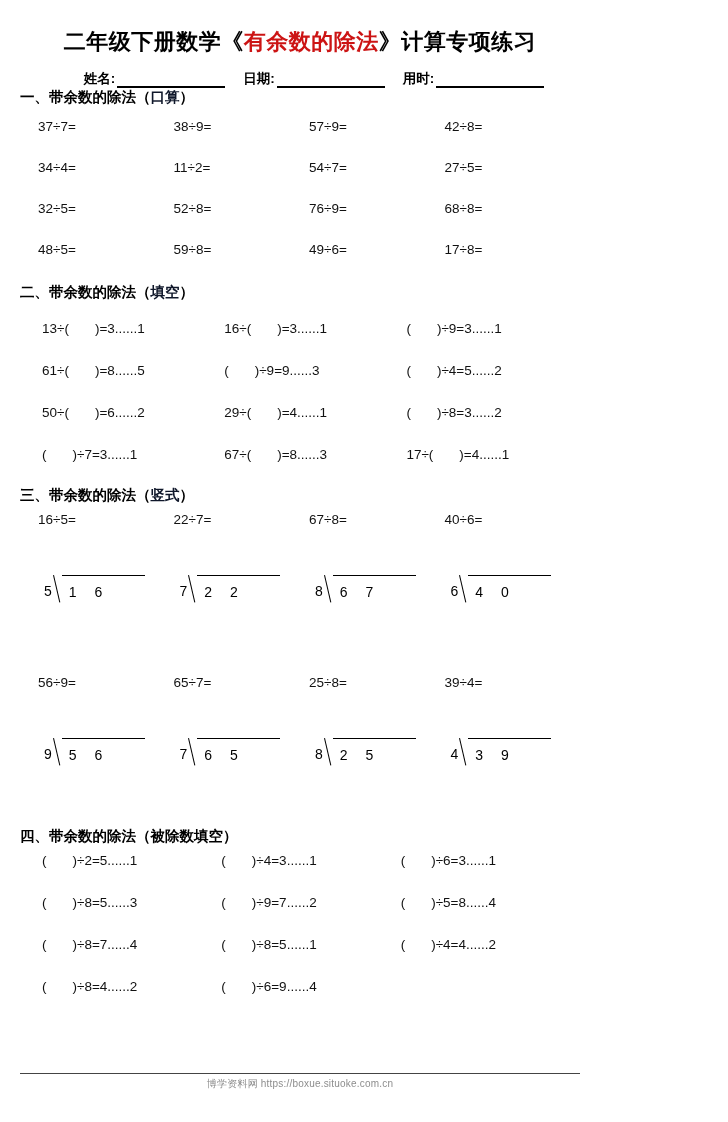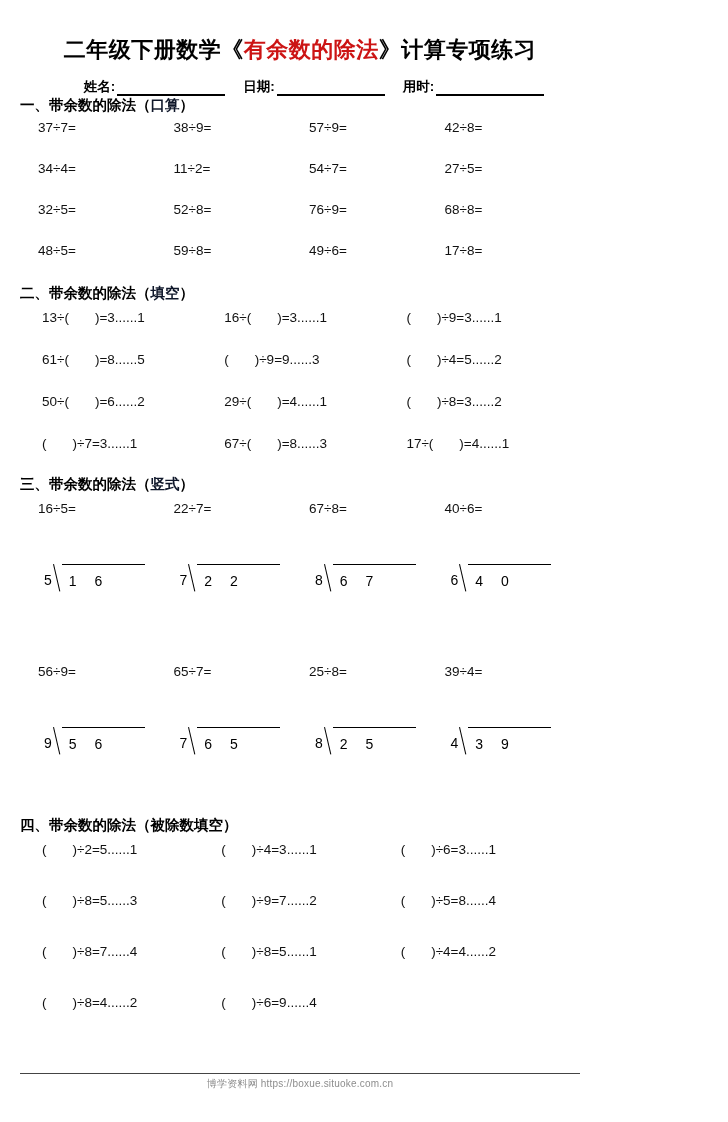--- a/index.html
+++ b/index.html
@@ -14,21 +14,21 @@
     position: relative;
     font-family: "Liberation Sans", "DejaVu Sans", sans-serif;
     color: #000000;
     overflow: hidden;
   }
   .page {
     position: relative;
     width: 600px;
     height: 1122px;
     box-sizing: border-box;
-    padding: 8px 20px;
+    padding: 0 20px;
   }
 
   
   .title {
     text-align: center;
     font-size: 22px;
     font-weight: bold;
     letter-spacing: 0.5px;
     padding-top: 28px;
     line-height: 1.25;
@@ -80,26 +80,26 @@
     font-size: 13.5px;
     white-space: nowrap;
     color: #111;
   }
   .paren-gap {
     display: inline-block;
     width: 26px;
   }
 
   
-  #sec1-grid { margin-top: 5px; row-gap: 26px; padding-left: 18px; }
+  #sec1-grid { margin-top: 12px; row-gap: 26px; padding-left: 18px; }
 
   
   #sec2-head { margin-top: 26px; }
   #sec2-grid {
-    margin-top: 7px;
+    margin-top: 19px;
     row-gap: 27px;
     grid-template-columns: 1.05fr 1.05fr 1fr;
     padding-left: 22px;
   }
 
   
   #sec3-head { margin-top: 24px; }
   .vgrid { padding-left: 18px; }
   .vrow-exprs {
     display: grid;
@@ -144,21 +144,21 @@
     padding: 9px 0 0 7px;
     min-width: 76px;
     letter-spacing: 7px;
   }
   .vgap { height: 66px; }
 
   
   #sec4-head { margin-top: 62px; }
   #sec4-grid {
     margin-top: 7px;
-    row-gap: 36px;
+    row-gap: 27px;
     grid-template-columns: repeat(3, 1fr);
     padding-left: 22px;
   }
 
   
   .footer {
     position: absolute;
     left: 20px;
     right: 20px;
     bottom: 22px;

